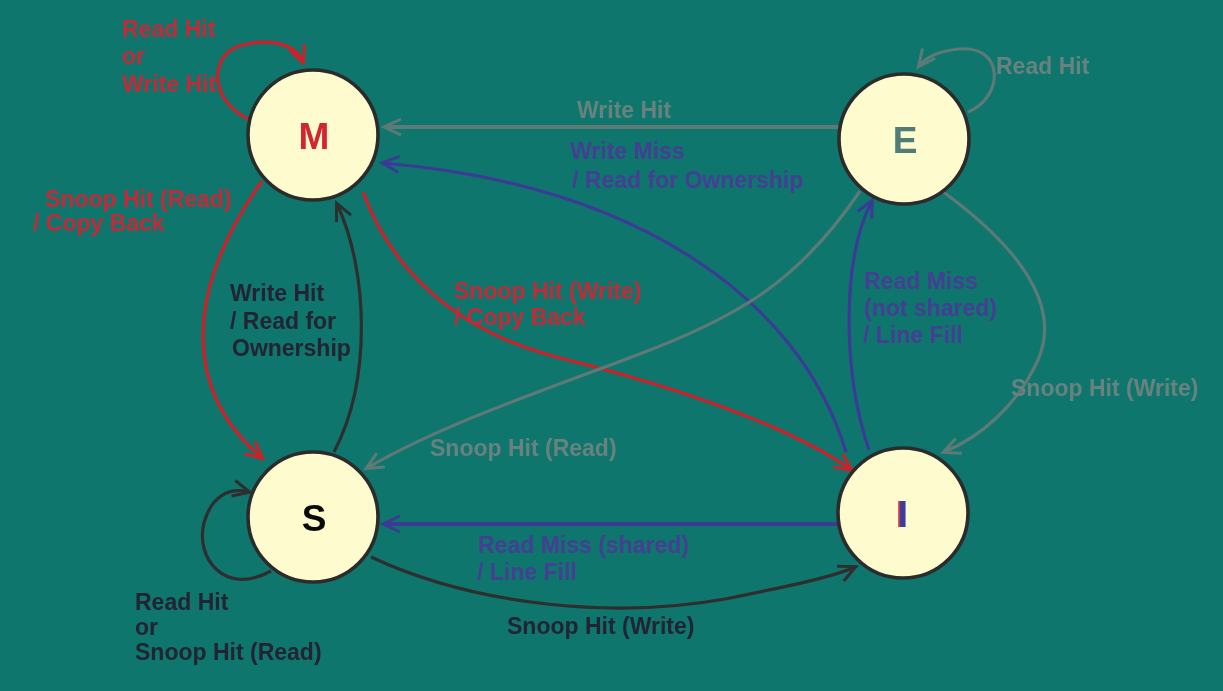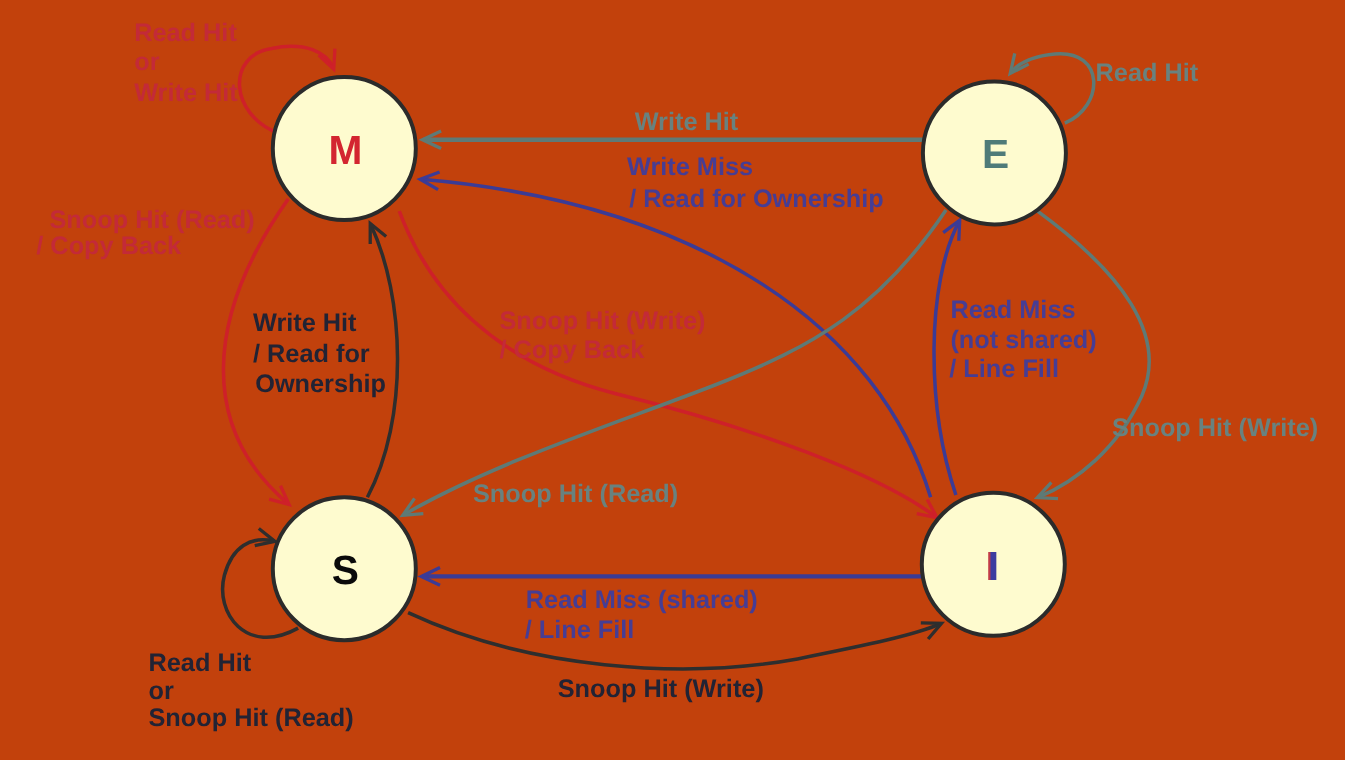--- a/index.html
+++ b/index.html
@@ -8,21 +8,21 @@
     background: #ffffff;
     width: 1223px;
     height: 691px;
     overflow: hidden;
     font-family: "Liberation Sans", sans-serif;
   }
   .stage {
     position: relative;
     width: 1223px;
     height: 691px;
-    background: #c2410c;
+    background: #0f766e;
   }
   svg { display: block; }
   .edge {
     fill: none;
     stroke-width: 3.2;
     stroke-linecap: butt;
   }
   .edge.thick { stroke-width: 4; }
   .node-circle {
     stroke: #2b2b2b;

